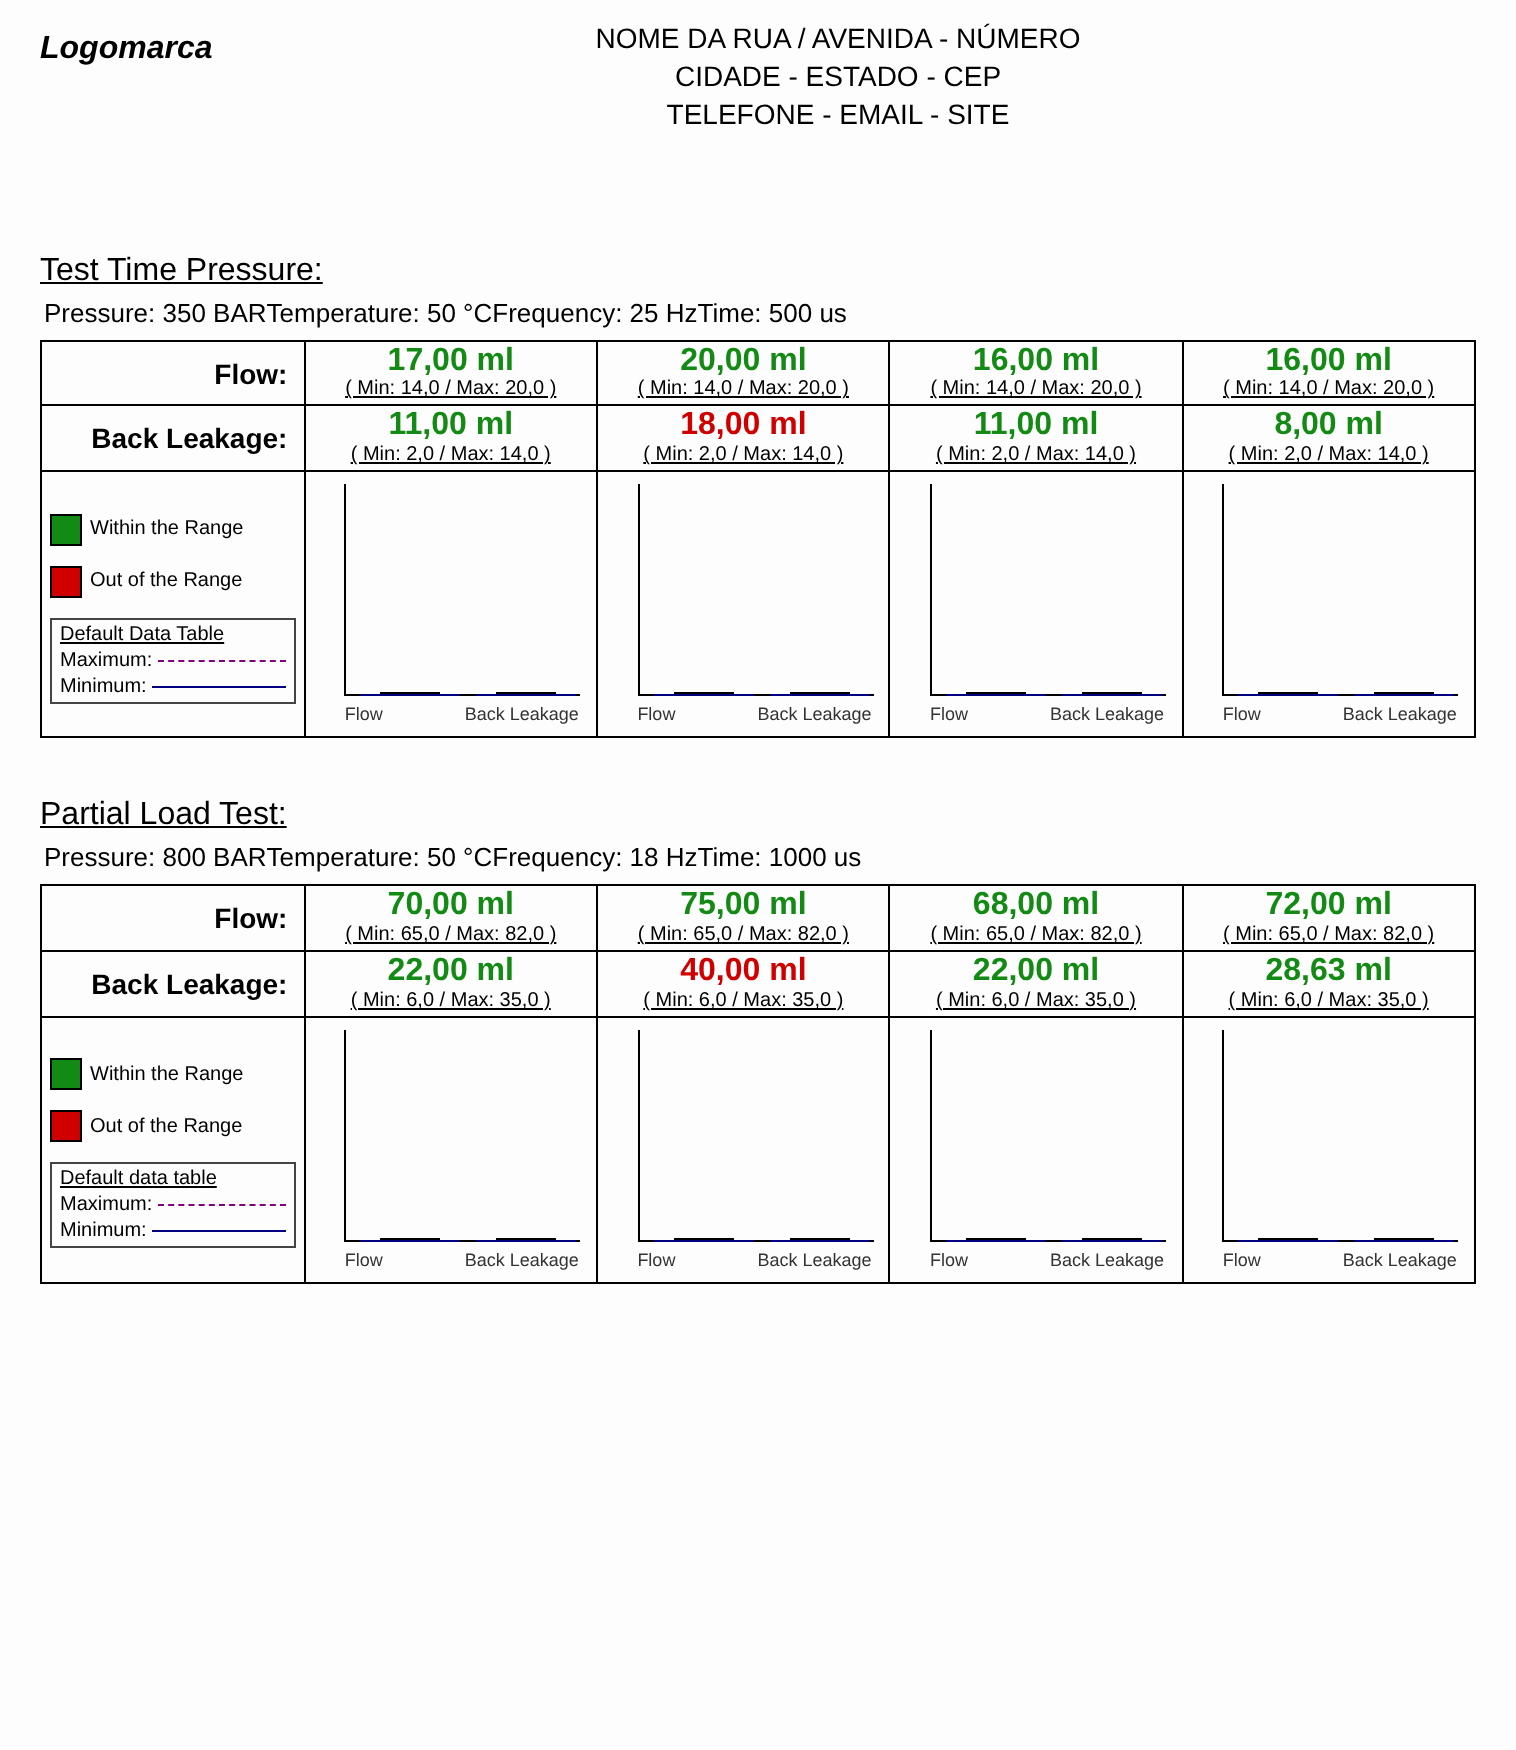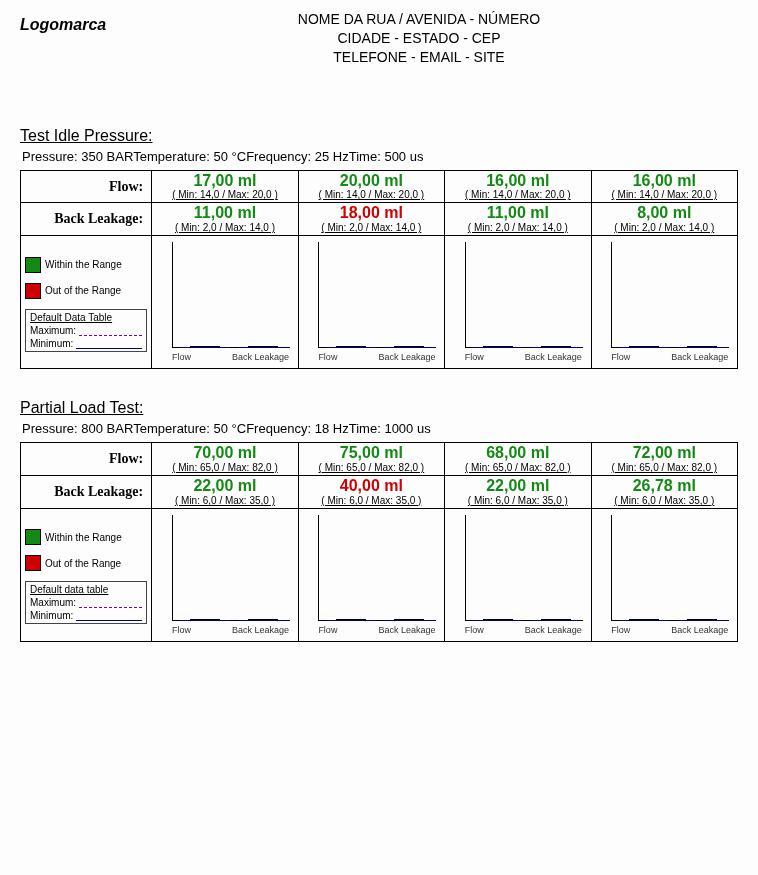--- a/index.html
+++ b/index.html
@@ -7,34 +7,34 @@
 .page{padding:10px 20px 20px 20px;}
 .hdr{display:flex;align-items:flex-start;margin-bottom:60px;}
 .logo{font:italic bold 16px Arial;margin-top:6px;width:200px;}
 .company{flex:1;text-align:center;line-height:1.35;font-size:14px;}
 .company .cname{font-weight:bold;font-size:16px;}
 .section{margin-bottom:30px;}
 .stitle{font-size:16px;margin-bottom:4px;text-decoration:underline;}
 .params{display:flex;font-size:13px;margin:4px 2px 6px 2px;}
 table.grid{border-collapse:collapse;width:100%;}
 table.grid td,table.grid th{border:1px solid #000;padding:2px 4px;vertical-align:middle;}
-table.grid .rowlbl{font-weight:bold;font-size:14px;text-align:right;width:140px;padding-right:8px;font-family:Liberation Serif, serif;}
+table.grid .rowlbl{font-weight:bold;font-size:14px;text-align:right;width:140px;padding-right:8px;}
 .valcell{text-align:center;width:140px;padding:4px 2px;}
 .valcell .val{font-weight:bold;font-size:16px;line-height:1.05;}
 .valcell .rng{font-size:10px;text-decoration:underline;color:#000;}
 .green{color:#138a13;}
 .red{color:#d00000;}
 .legendcell{font-size:10px;width:140px;padding:6px 4px;vertical-align:top;margin-top:18px;}
 .lg{display:flex;align-items:center;gap:4px;margin:4px 0 10px 0;}
 .swatch{width:14px;height:14px;border:1px solid #000;display:inline-block;}
 .sw-g{background:#138a13;}
 .sw-r{background:#d00000;}
 .dtbl{border:1px solid #444;padding:2px 4px;margin-top:6px;}
 .dtbl .t{font-size:10px;margin-bottom:2px;text-decoration:underline;}
-.lnrow{display:flex;align-items:flex-end;gap:3px;margin-top:2px;}
+.lnrow{display:flex;align-items:center;gap:3px;margin-top:2px;}
 .lnrow .dash{flex:1;border-top:1.5px dashed #800080;height:0;}
 .lnrow .solid{flex:1;border-top:1.5px solid #000080;height:0;}
 .chart{position:relative;width:130px;height:120px;margin:4px auto;}
 .axis-y{position:absolute;left:12px;top:0;bottom:14px;width:0;border-left:1px solid #000;}
 .axis-x{position:absolute;left:12px;right:0;bottom:14px;height:0;border-top:1px solid #000;}
 .bars{position:absolute;left:12px;right:0;top:0;bottom:14px;}
 .bw{position:absolute;bottom:0;width:50px;}
 .bw.b1{left:8px;}
 .bw.b2{left:66px;}
 .bw .bar{position:absolute;bottom:0;left:10px;width:30px;border:1px solid #000;box-sizing:border-box;}
@@ -55,21 +55,21 @@
     <div class="company">
       <div>NOME DA RUA / AVENIDA - NÚMERO</div>
       <div>CIDADE - ESTADO - CEP</div>
       <div>TELEFONE - EMAIL - SITE</div>
     </div>
     <div style="width:120px"></div>
   </div>
 
   <div id="sections">
   <div class="section">
-    <div class="stitle">Test Idle Pressure:</div>
+    <div class="stitle">Test Time Pressure:</div>
     <div class="params">
       <span>Pressure: 350 BAR</span>
       <span>Temperature: 50 °C</span>
       <span>Frequency: 25 Hz</span>
       <span>Time: 500 us</span>
     </div>
     <table class="grid">
 
     <tbody>
             <tr>
@@ -260,21 +260,21 @@
         </td>
         <td class="valcell">
           <div class="val red">40,00 ml</div>
           <div class="rng">( Min: 6,0 / Max: 35,0 )</div>
         </td>
         <td class="valcell">
           <div class="val green">22,00 ml</div>
           <div class="rng">( Min: 6,0 / Max: 35,0 )</div>
         </td>
         <td class="valcell">
-          <div class="val green">26,78 ml</div>
+          <div class="val green">28,63 ml</div>
           <div class="rng">( Min: 6,0 / Max: 35,0 )</div>
         </td>
     </tr>
       <tr>
     <td class="legendcell">
       <div class="lg">
                   <span class="swatch sw-g"></span>
                   <span>Within the Range</span>
                 </div>
       <div class="lg">

